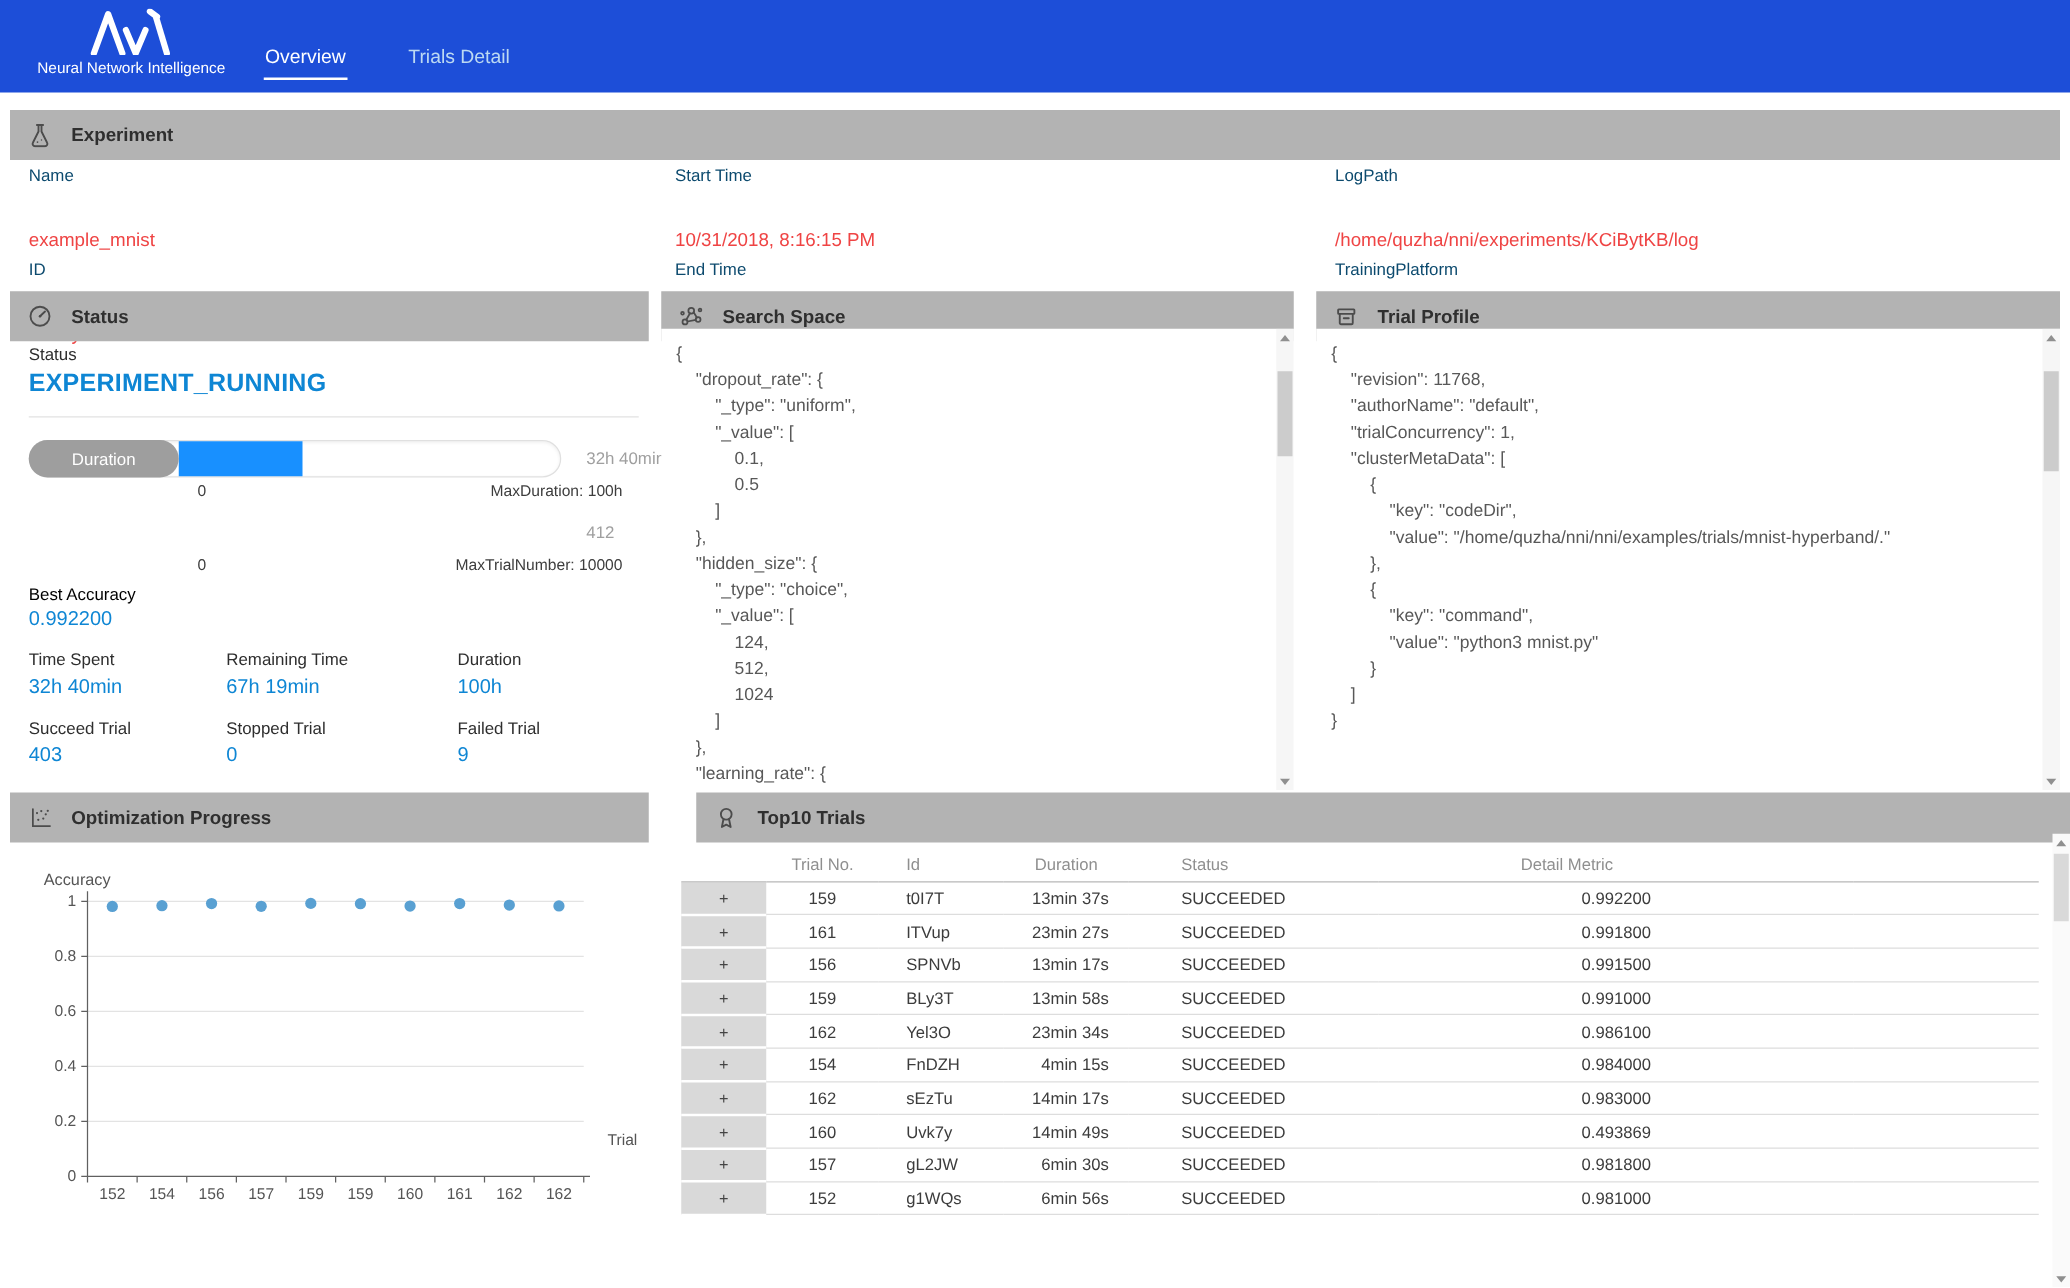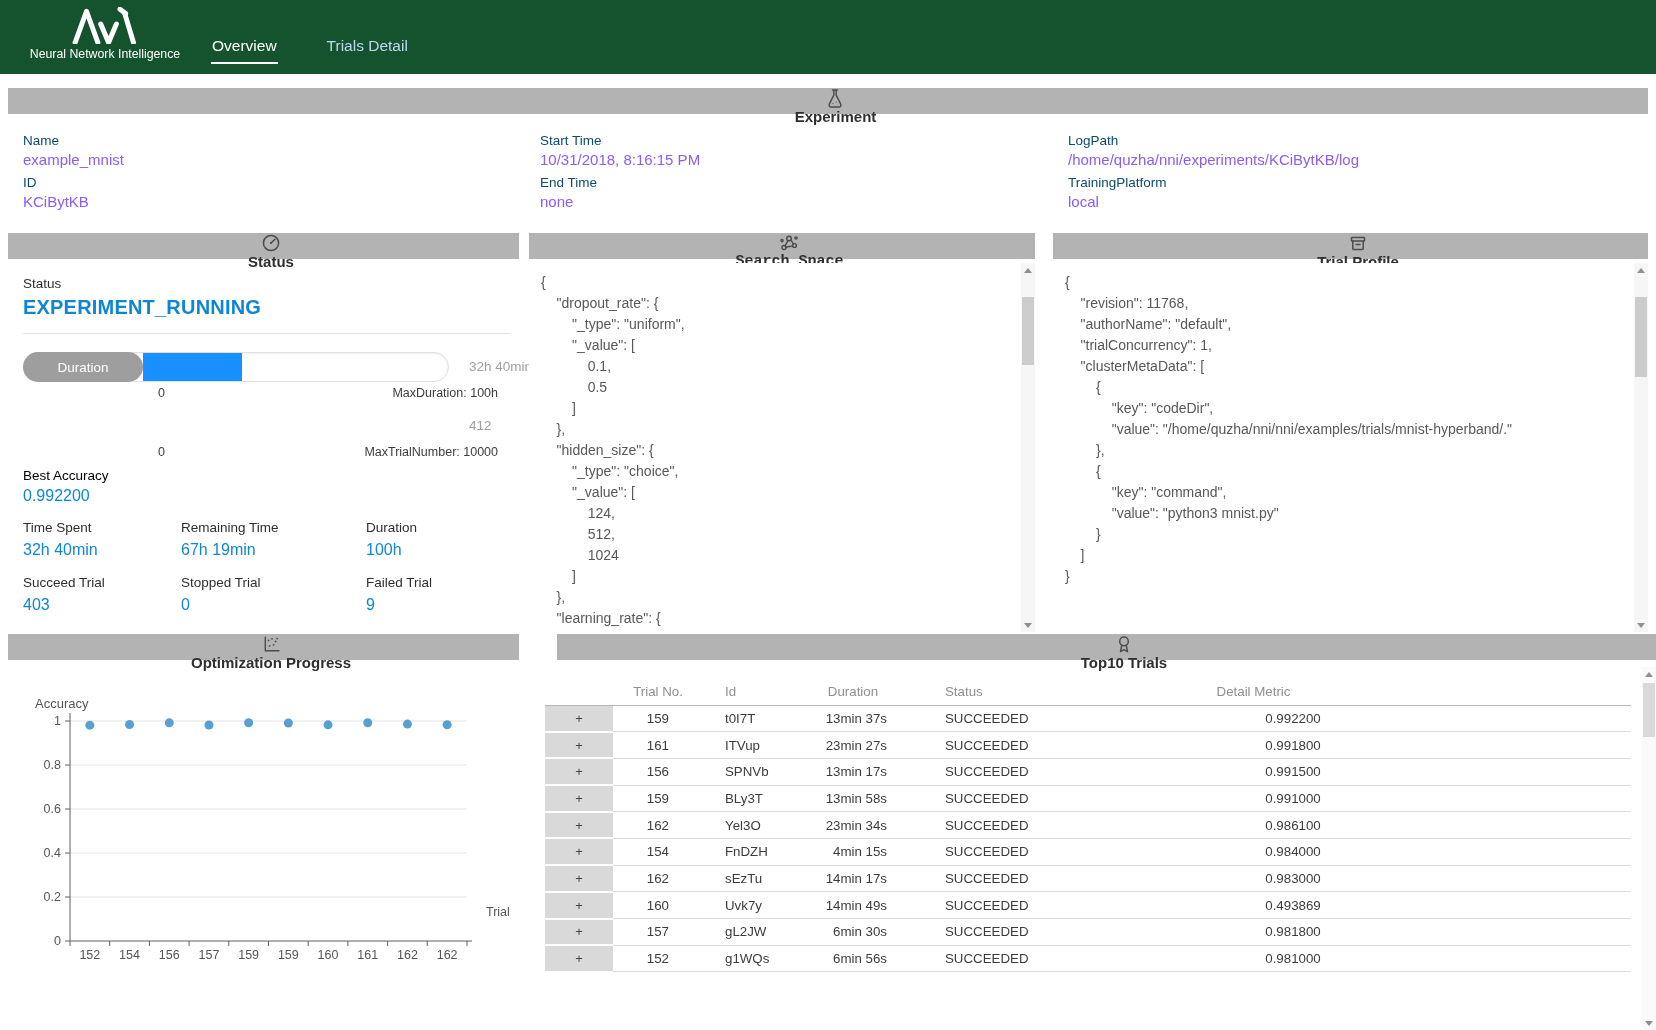--- a/index.html
+++ b/index.html
@@ -1,43 +1,43 @@
 <!DOCTYPE html>
 <html><head>
 <meta charset="utf-8">
 <style>
   html,body{margin:0;padding:0;background:#fff;}
   .page{position:relative;width:1656px;height:1030px;background:#fff;overflow:hidden;
         font-family:"Liberation Sans","DejaVu Sans",sans-serif;color:#333;}
 
   
-  .app-header{position:absolute;left:0;top:0;width:100%;height:74px;background:#14532d;}
+  .app-header{position:absolute;left:0;top:0;width:100%;height:74px;background:#1d4ed8;}
   .brand{position:absolute;left:20px;top:7px;width:170px;text-align:center;color:#fff;}
   .logo-mark{display:block;margin:0 auto 3px;height:37px;}
   .brand-sub{font-size:12.3px;white-space:nowrap;color:#fff;}
   .tabs{position:absolute;left:211px;top:37px;display:flex;gap:48px;}
   .tab{font-size:15.5px;color:#bcd9f2;padding:0 1px 7px;cursor:pointer;}
   .tab.active{color:#fff;border-bottom:2px solid #fff;}
 
   
-  .bar{position:absolute;height:26px;background:#b3b3b3;display:flex;align-items:center;flex-direction:column;}
+  .bar{position:absolute;height:40px;background:#b3b3b3;display:flex;align-items:center;}
   .bar svg{margin-left:14px;flex:none;}
   .bar-title{margin-left:15px;font-size:15px;font-weight:700;color:#2f2f2f;}
   #expBar{left:8px;top:88px;width:1640px;}
   #statusBar{left:8px;top:233px;width:511px;}
-  #searchBar{left:529px;top:233px;width:506px;font-family:Liberation Mono, monospace;}
+  #searchBar{left:529px;top:233px;width:506px;}
   #profileBar{left:1053px;top:233px;width:595px;}
   #optBar{left:8px;top:634px;width:511px;}
   #top10Bar{left:529px;top:634px;width:1119px;margin-left:28px;}
 
   
   .exp-grid{position:absolute;left:8px;top:126px;width:1640px;display:grid;grid-template-columns:517px 528px 1fr;}
   .exp-col{padding-left:15px;}
   .exp-label{font-size:13.5px;color:#0c4a6e;padding:7px 0 3px;}
-  .exp-value{font-size:15px;color:#8b5cf6;}
+  .exp-value{font-size:15px;color:#ef4444;margin-top:33px;}
 
   
   .status-content{position:absolute;left:8px;top:263px;width:511px;height:369px;}
   .small-label{position:absolute;left:15px;top:13px;font-size:13.5px;color:#2e2e2e;}
   .status-value{position:absolute;left:15px;top:33px;font-size:20px;font-weight:700;color:#0e86d4;letter-spacing:.2px;}
   .divider{position:absolute;left:15px;right:8px;top:70px;border-top:1px solid #e2e2e2;}
   .pbar{position:absolute;left:15px;width:426px;height:30px;}
   .pbar .track{position:absolute;inset:0;background:#fff;border:1px solid #e0e0e0;border-radius:15px;box-shadow:inset 0 1px 3px rgba(0,0,0,.07);}
   .pbar .fill{position:absolute;left:120px;top:1px;height:28px;background:#1890ff;}
   .pbar .pill{position:absolute;left:0;top:0;width:120px;height:30px;background:#9e9e9e;border-radius:15px;

